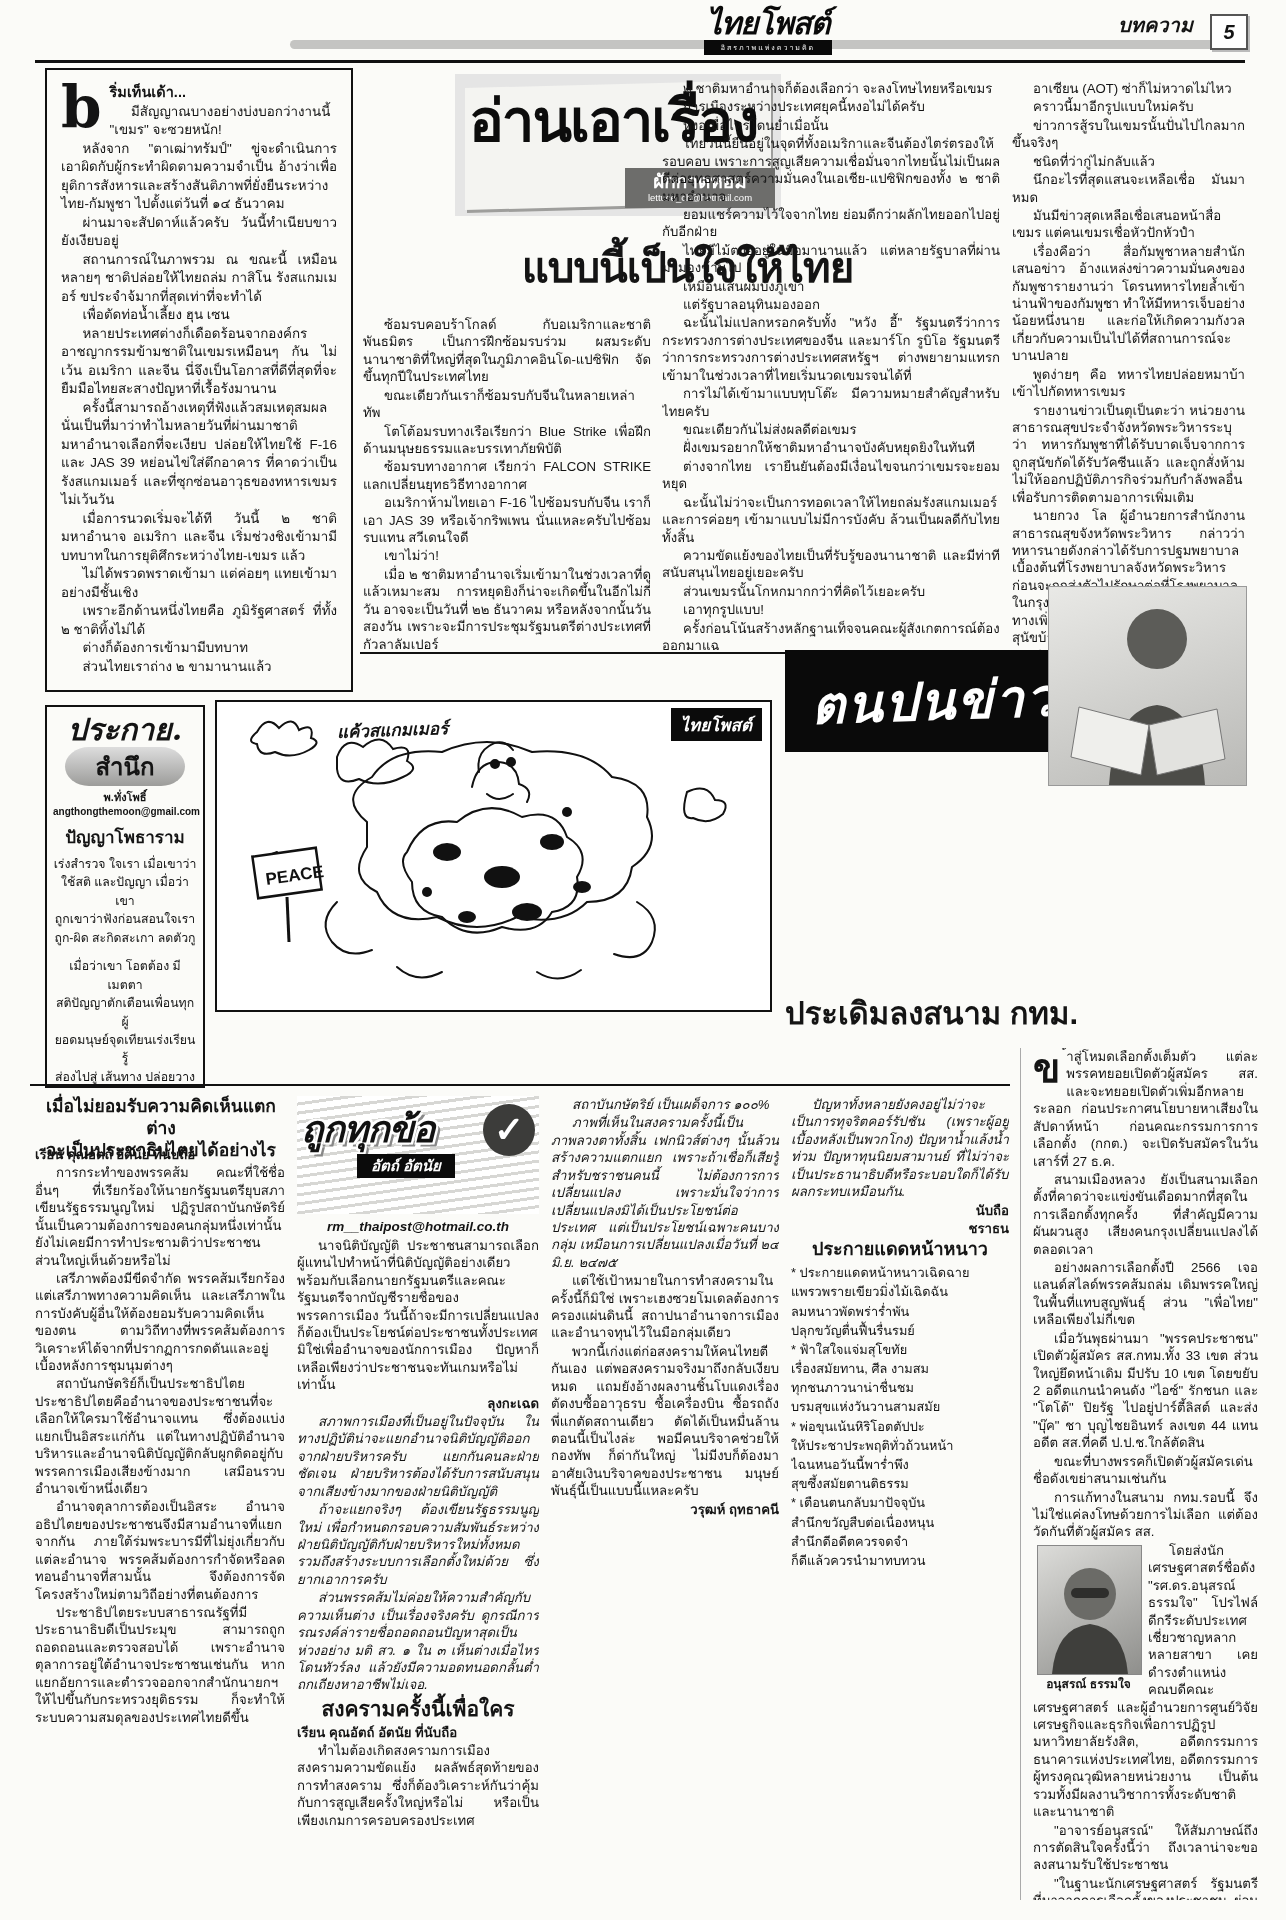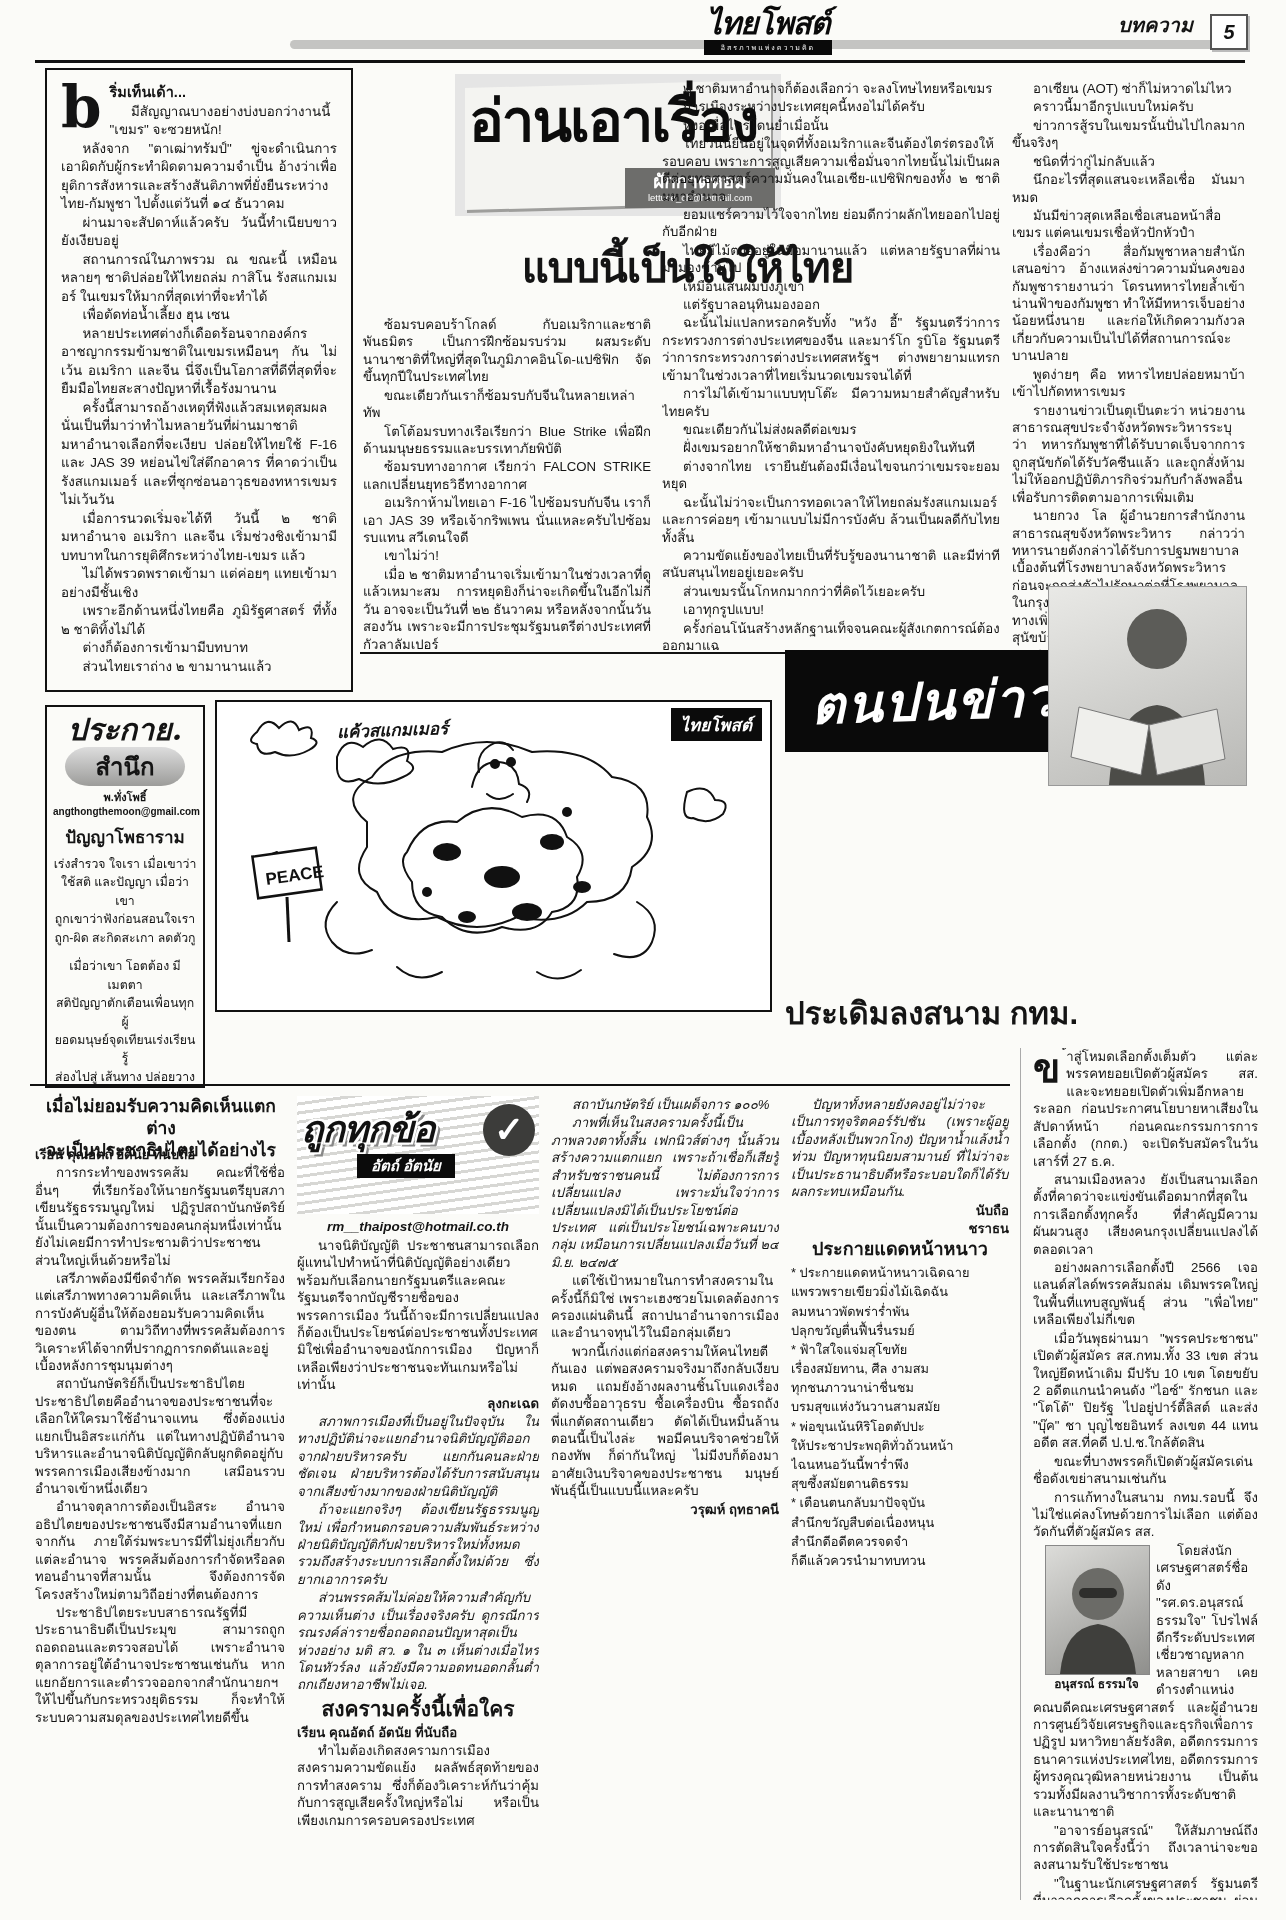--- a/index.html
+++ b/index.html
@@ -45,21 +45,21 @@
   .cartoon{position:absolute;left:215px;top:700px;width:557px;height:312px;border:2.5px solid #111;background:#fff;box-sizing:border-box;overflow:hidden;}
   .cartoon .tp-tag{position:absolute;right:8px;top:6px;background:#0b0b0b;color:#fff;font-family:"DejaVu Serif",serif;font-style:italic;font-weight:bold;font-size:17px;padding:3px 10px;}
   .cartoon .cap{position:absolute;left:120px;top:14px;font-style:italic;font-weight:bold;font-size:17px;transform:rotate(-2deg);}
   
   .tpk-photo{position:absolute;left:1048px;top:586px;width:197px;height:198px;background:linear-gradient(160deg,#e9e9e6,#b9b9b6);border:1px solid #999;z-index:4;}
   .tpk-banner{position:absolute;left:785px;top:650px;width:455px;height:102px;background:#0a0a0a;z-index:2;display:flex;align-items:center;}
   .tpk-banner span{color:#fff;font-family:"DejaVu Serif",serif;font-style:italic;font-weight:900;font-size:52px;transform:rotate(-2deg);padding-left:26px;letter-spacing:2px;}
   .tpk-headline{position:absolute;left:785px;top:988px;width:460px;font-size:31px;font-weight:900;}
   .tpk-col{position:absolute;left:1020px;top:1048px;width:225px;height:852px;border-left:1px solid #aaa;padding-left:12px;box-sizing:content-box;}
   .dropcap{float:left;font-size:40px;font-weight:900;line-height:.85;margin:3px 6px 0 0;}
-  .pphoto{float:left;width:103px;margin:3px 8px 2px 12px;}
+  .pphoto{float:left;width:103px;margin:3px 8px 2px 4px;}
   .pphoto .pimg{width:103px;height:128px;background:linear-gradient(150deg,#dcdcd9,#8f8f8c);border:1px solid #888;}
   .pphoto .pcap{font-weight:bold;font-size:12px;text-align:center;margin-top:2px;}
   
   .divider2{position:absolute;left:30px;top:1084px;width:980px;height:2px;background:#111;}
   .bhead{position:absolute;left:35px;top:1096px;width:252px;text-align:center;font-size:17.5px;font-weight:900;line-height:1.25;}
   .salute{font-weight:bold;text-indent:0 !important;}
   .bcol1{left:35px;top:1146px;width:250px;height:754px;}
   .bcol2{left:297px;top:1096px;width:242px;height:804px;}
   .bcol3{left:551px;top:1096px;width:228px;height:804px;}
   .bcol4{left:791px;top:1096px;width:218px;height:804px;}
@@ -88,21 +88,21 @@
   <div class="pagebox">5</div>
   <div class="blackrule"></div>
 
   <div class="boxA">
     <span class="glyph">b</span>
     <span class="atitle">ริ่มเท็นเด้า...</span>
     <div>
         <p>มีสัญญาณบางอย่างบ่งบอกว่างานนี้ "เขมร" จะซวยหนัก!</p>
         <p>หลังจาก "ตาเฒ่าทรัมป์" ขู่จะดำเนินการเอาผิดกับผู้กระทำผิดตามความจำเป็น อ้างว่าเพื่อยุติการสังหารและสร้างสันติภาพที่ยั่งยืนระหว่างไทย-กัมพูชา ไปตั้งแต่วันที่ ๑๔ ธันวาคม</p>
         <p>ผ่านมาจะสัปดาห์แล้วครับ วันนี้ทำเนียบขาว ยังเงียบอยู่</p>
-        <p>สถานการณ์ในภาพรวม ณ ขณะนี้ เหมือนหลายๆ ชาติปล่อยให้ไทยถล่ม กาสิโน รังสแกมเมอร์ ในเขมรให้มากที่สุดเท่าที่จะทำได้</p>
+        <p>สถานการณ์ในภาพรวม ณ ขณะนี้ เหมือนหลายๆ ชาติปล่อยให้ไทยถล่ม กาสิโน รังสแกมเมอร์ ขประจำจ้มากที่สุดเท่าที่จะทำได้</p>
         <p>เพื่อตัดท่อน้ำเลี้ยง ฮุน เซน</p>
         <p>หลายประเทศต่างก็เดือดร้อนจากองค์กรอาชญากรรมข้ามชาติในเขมรเหมือนๆ กัน ไม่เว้น อเมริกา และจีน นี่จึงเป็นโอกาสที่ดีที่สุดที่จะยืมมือไทยสะสางปัญหาที่เรื้อรังมานาน</p>
         <p>ครั้งนี้สามารถอ้างเหตุที่ฟังแล้วสมเหตุสมผล นั่นเป็นที่มาว่าทำไมหลายวันที่ผ่านมาชาติมหาอำนาจเลือกที่จะเงียบ ปล่อยให้ไทยใช้ F-16 และ JAS 39 หย่อนไข่ใส่ตึกอาคาร ที่คาดว่าเป็นรังสแกมเมอร์ และที่ซุกซ่อนอาวุธของทหารเขมรไม่เว้นวัน</p>
         <p>เมื่อการนวดเริ่มจะได้ที วันนี้ ๒ ชาติมหาอำนาจ อเมริกา และจีน เริ่มช่วงชิงเข้ามามีบทบาทในการยุติศึกระหว่างไทย-เขมร แล้ว</p>
         <p>ไม่ได้พรวดพราดเข้ามา แต่ค่อยๆ แทยเข้ามาอย่างมีชั้นเชิง</p>
         <p>เพราะอีกด้านหนึ่งไทยคือ ภูมิรัฐศาสตร์ ที่ทั้ง ๒ ชาติทิ้งไม่ได้</p>
         <p>ต่างก็ต้องการเข้ามามีบทบาท</p>
         <p>ส่วนไทยเราถ่าง ๒ ขามานานแล้ว</p>
       </div>
   </div>

